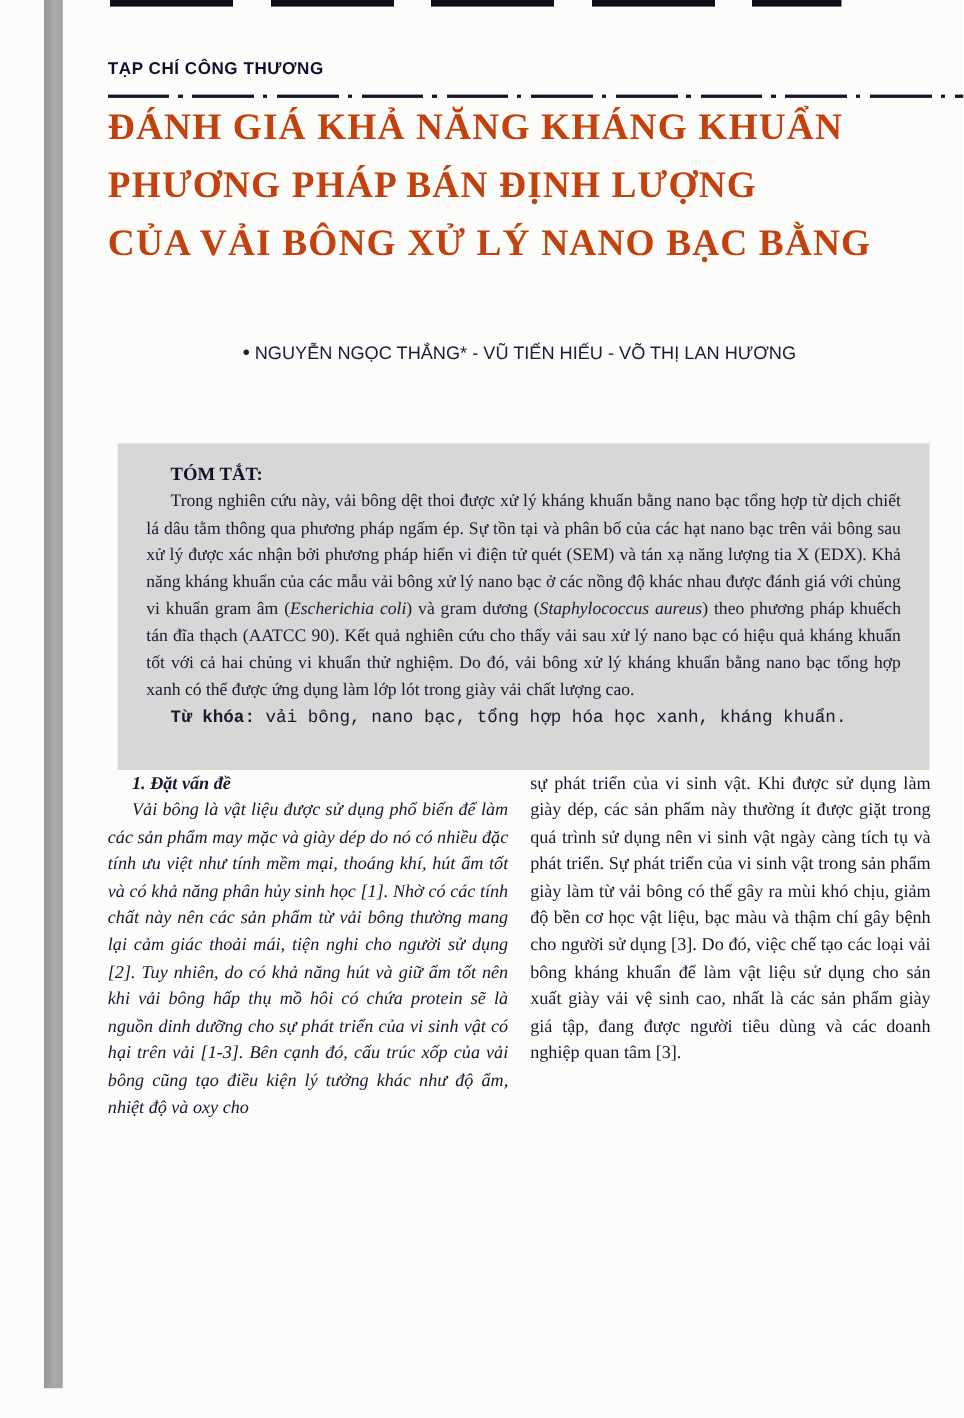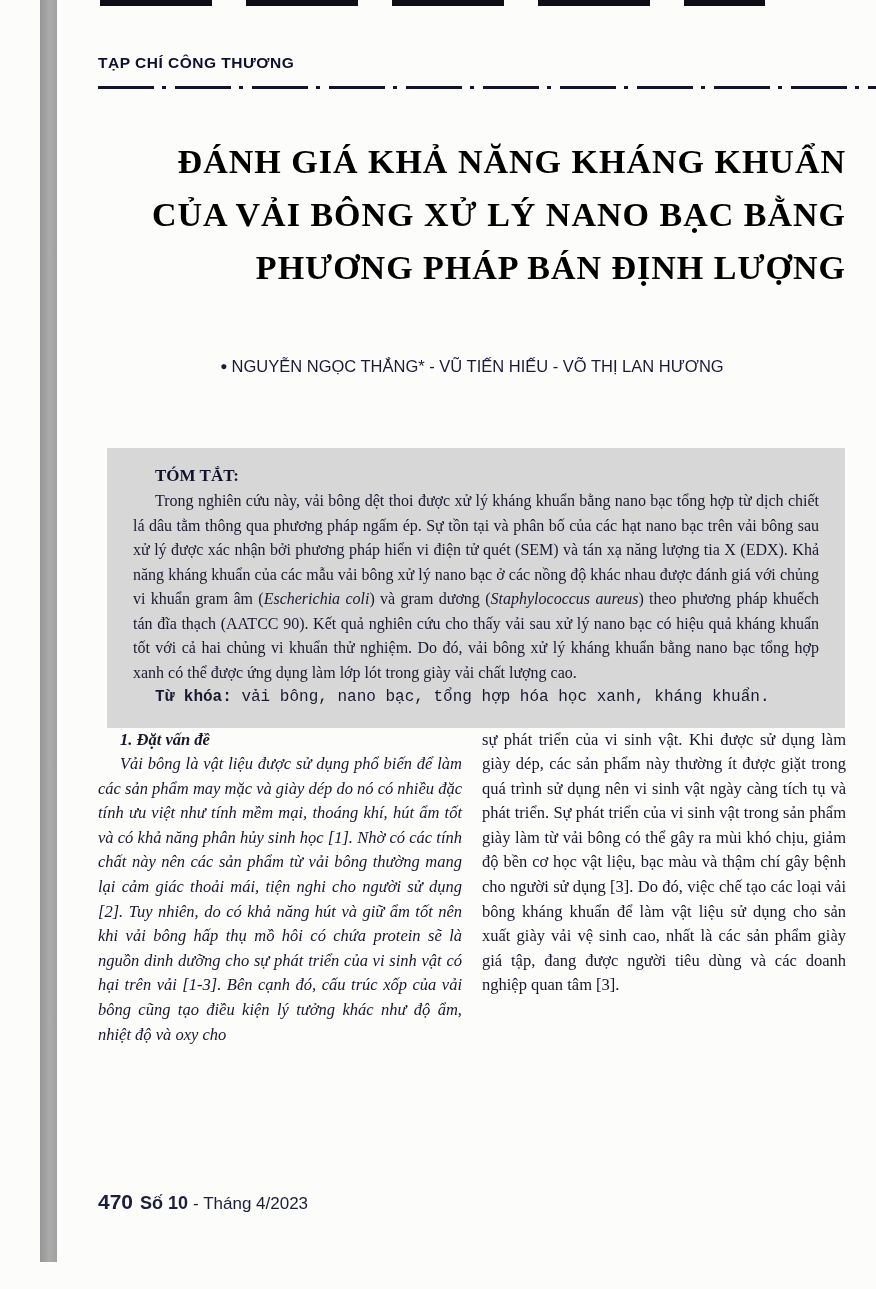--- a/index.html
+++ b/index.html
@@ -35,46 +35,45 @@
     font-size:15.5px;
     letter-spacing:.5px;
     color:#0f0f30;
   }
   .header-rule {
     margin-top:14px;
     width:778px; height:3px;
     background:repeating-linear-gradient(90deg,#15152a 0 56px,transparent 56px 64px,#15152a 64px 68px,transparent 68px 77px);
   }
   .title {
-    margin-top:46px;
-    text-align:right;
+    text-align:left;
     font-family:"Liberation Serif", serif;
     font-weight:bold;
     font-size:34px;
     line-height:53px;
     letter-spacing:1px;
-    color:#000000;
+    color:#c2410c;
   }
   .title-line { display:block; }
   .authors {
     margin-top:58px;
     text-align:center;
     font-family:"Liberation Sans", sans-serif;
     font-weight:normal;
     font-size:16.5px;
     line-height:28px;
     color:#1b1b38;
   }
   .author-bullet { font-size:12px; vertical-align:2px; margin-right:4px; }
   .abstract {
     margin-top:68px;
     margin-left:9px;
     width:738px;
     background:#d7d7d7;
-    padding:18px 26px 18px 26px;
+    padding:18px 26px 35px 26px;
     color:#191930;
   }
   .abstract-heading {
     font-weight:bold;
     font-size:17px;
     text-indent:22px;
     margin-bottom:3px;
     color:#12122c;
   }
   .abstract-body {
@@ -126,22 +125,22 @@
 <div class="page">
   <div class="spine-bar"></div>
   <div class="top-dashes"></div>
 
   <div class="content">
     <div class="journal-name">TẠP CHÍ CÔNG THƯƠNG</div>
     <div class="header-rule"></div>
 
     <h1 class="title">
       <span class="title-line">ĐÁNH GIÁ KHẢ NĂNG KHÁNG KHUẨN</span>
+      <span class="title-line">PHƯƠNG PHÁP BÁN ĐỊNH LƯỢNG</span>
       <span class="title-line">CỦA VẢI BÔNG XỬ LÝ NANO BẠC BẰNG</span>
-      <span class="title-line">PHƯƠNG PHÁP BÁN ĐỊNH LƯỢNG</span>
     </h1>
 
     <div class="authors">
       <div class="authors-line">
         <span class="author-bullet">●</span><span>NGUYỄN NGỌC THẮNG* - VŨ TIẾN HIẾU - VÕ THỊ LAN HƯƠNG</span>
       </div>
     </div>
 
     <section class="abstract">
       <div class="abstract-heading">TÓM TẮT:</div>
@@ -153,16 +152,13 @@
       <div class="col">
         <p class="sec-heading">1. Đặt vấn đề</p>
         <p class="para indent">Vải bông là vật liệu được sử dụng phổ biến để làm các sản phẩm may mặc và giày dép do nó có nhiều đặc tính ưu việt như tính mềm mại, thoáng khí, hút ẩm tốt và có khả năng phân hủy sinh học [1]. Nhờ có các tính chất này nên các sản phẩm từ vải bông thường mang lại cảm giác thoải mái, tiện nghi cho người sử dụng [2]. Tuy nhiên, do có khả năng hút và giữ ẩm tốt nên khi vải bông hấp thụ mồ hôi có chứa protein sẽ là nguồn dinh dưỡng cho sự phát triển của vi sinh vật có hại trên vải [1-3]. Bên cạnh đó, cấu trúc xốp của vải bông cũng tạo điều kiện lý tưởng khác như độ ẩm, nhiệt độ và oxy cho</p>
       </div>
       <div class="col">
         <p class="para">sự phát triển của vi sinh vật. Khi được sử dụng làm giày dép, các sản phẩm này thường ít được giặt trong quá trình sử dụng nên vi sinh vật ngày càng tích tụ và phát triển. Sự phát triển của vi sinh vật trong sản phẩm giày làm từ vải bông có thể gây ra mùi khó chịu, giảm độ bền cơ học vật liệu, bạc màu và thậm chí gây bệnh cho người sử dụng [3]. Do đó, việc chế tạo các loại vải bông kháng khuẩn để làm vật liệu sử dụng cho sản xuất giày vải vệ sinh cao, nhất là các sản phẩm giày giá tập, đang được người tiêu dùng và các doanh nghiệp quan tâm [3].</p>
       </div>
     </section>
   </div>
 
-  <div class="footer">
-    <span class="page-number">470</span><span class="issue">Số 10</span><span class="date">- Tháng 4/2023</span>
-  </div>
 </div>
 
 </body></html>

